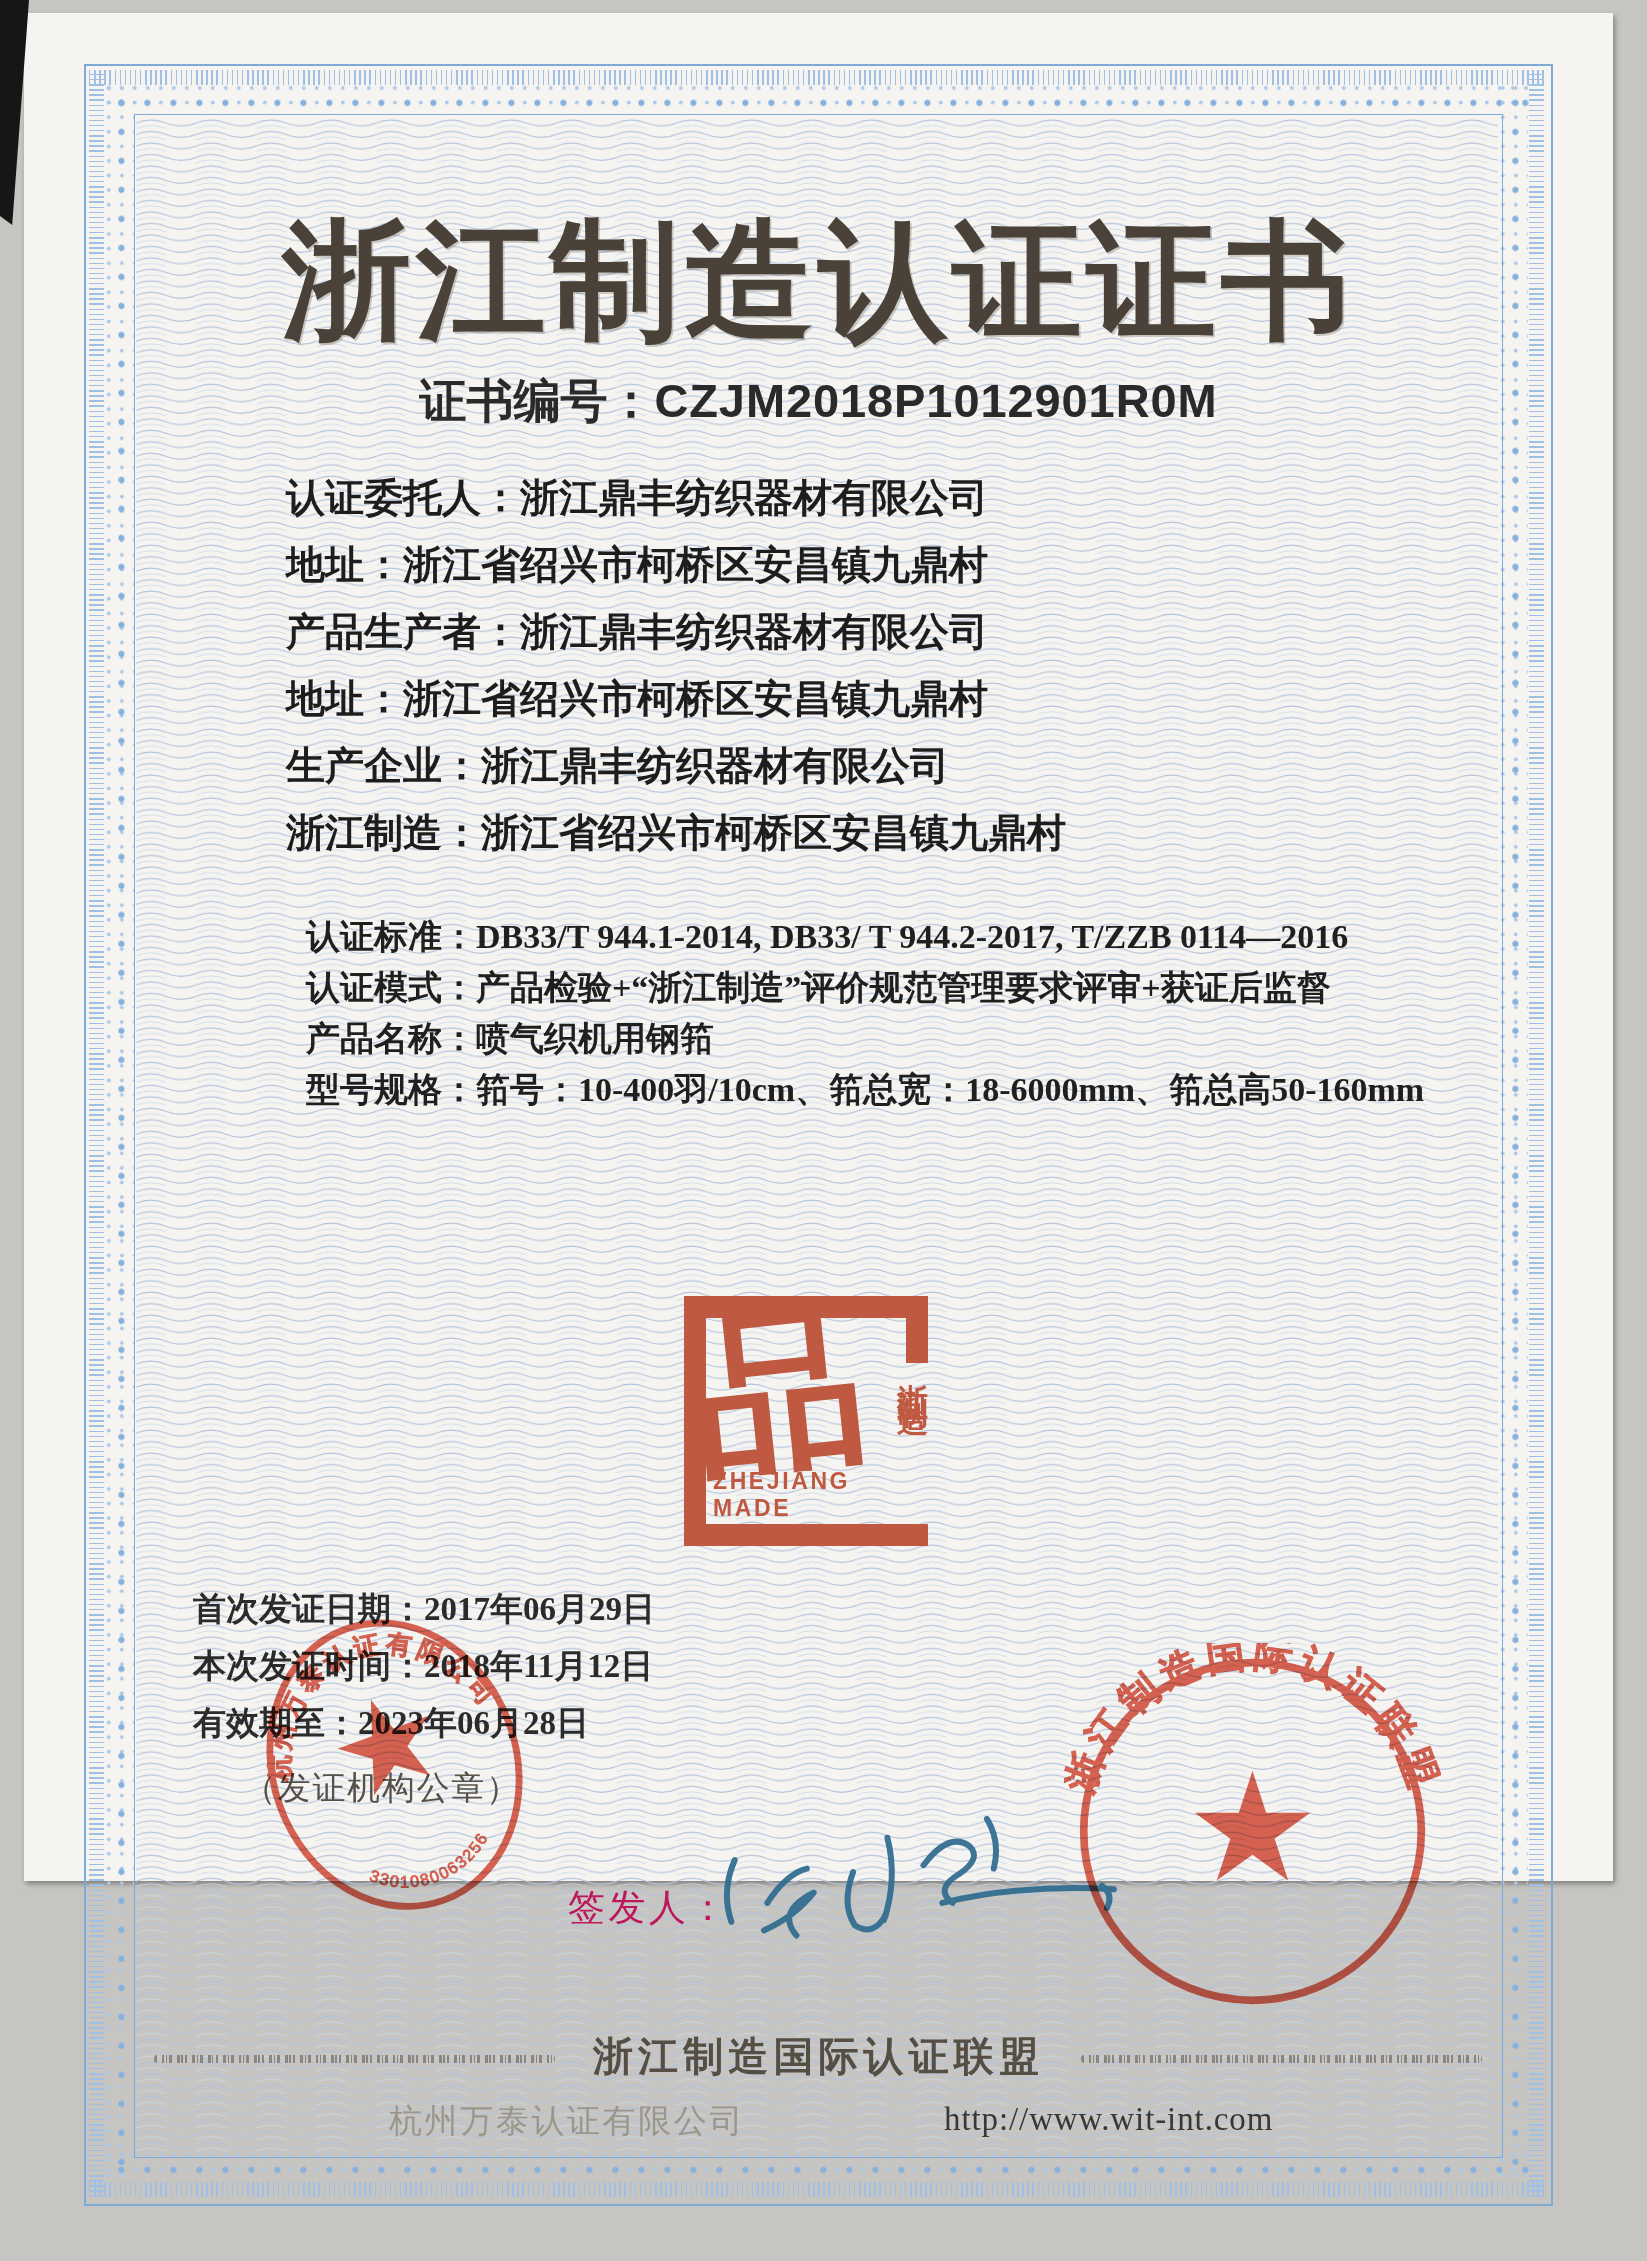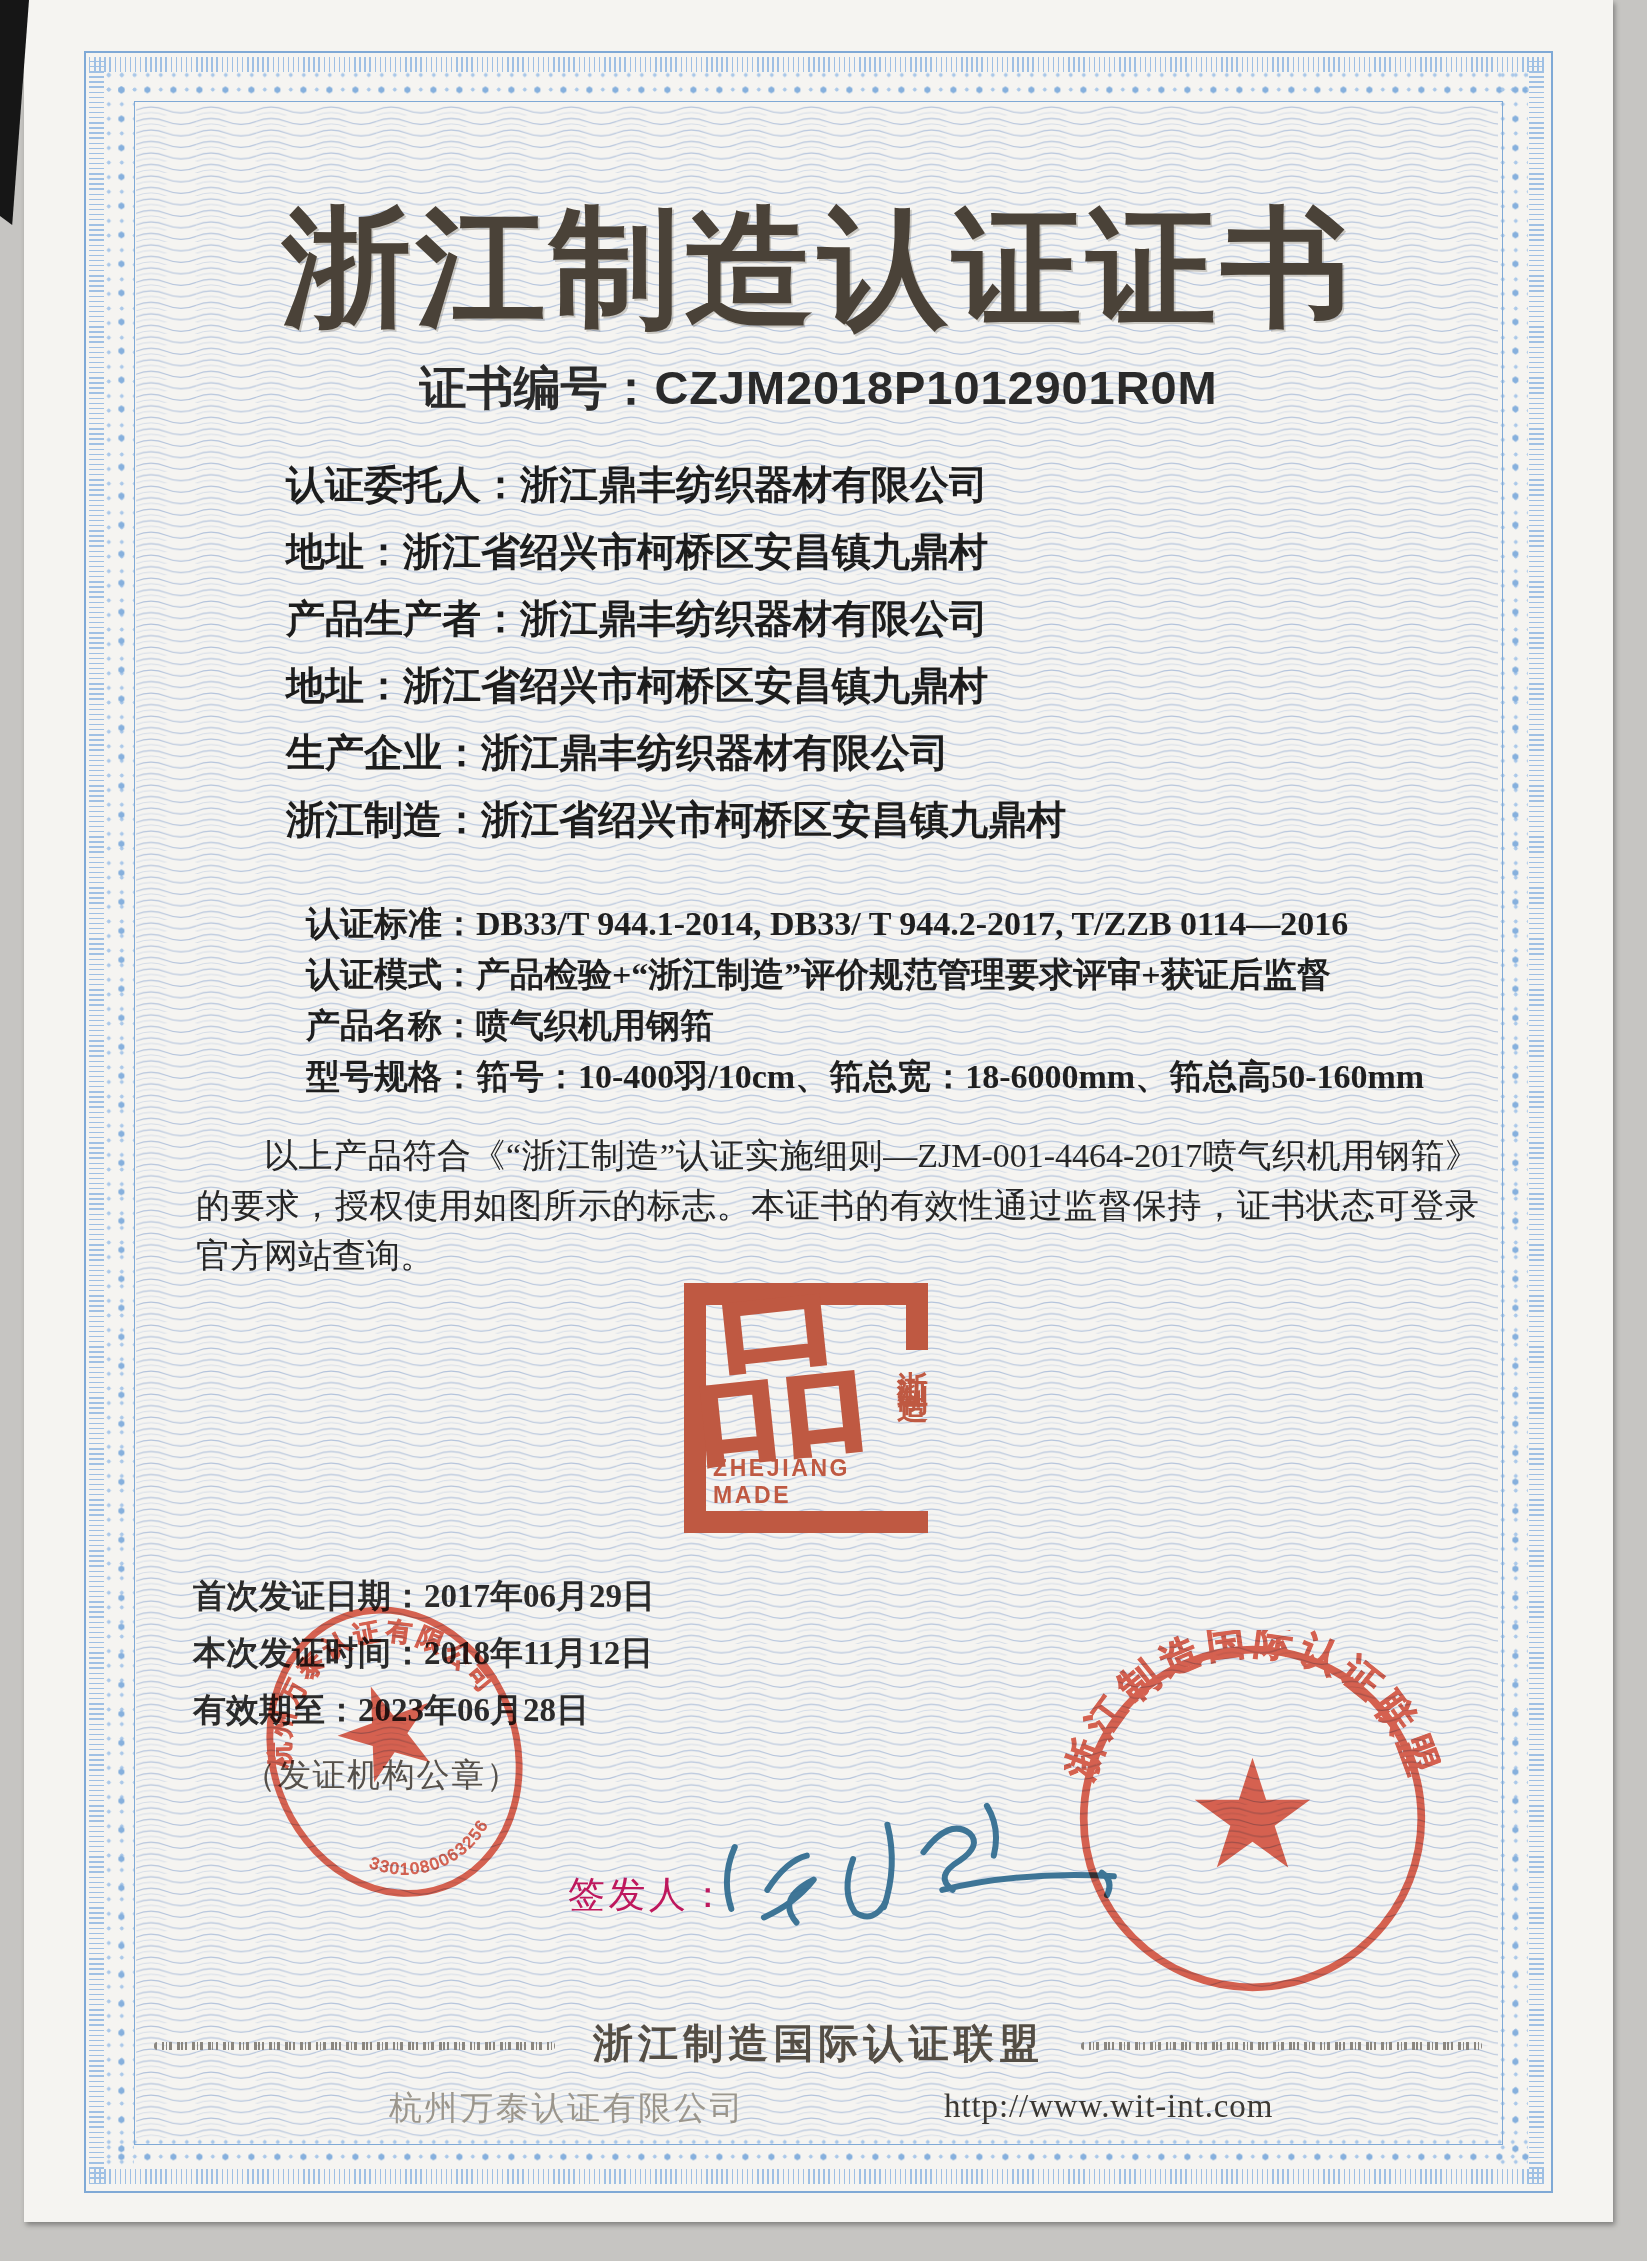--- a/index.html
+++ b/index.html
@@ -1,19 +1,19 @@
 <!DOCTYPE html>
 <html style="font-size:13.7px"><head>
 <meta charset="utf-8">
 <style>
   html,body{margin:0;padding:0;}
   body{width:1647px;height:2261px;position:relative;background:#c6c5c2;
        font-family:"Liberation Serif","DejaVu Serif",serif;overflow:hidden;}
   .abs{position:absolute;}
-  #paper{position:absolute;left:24px;top:0;width:1589px;height:2222px;
+  #paper{position:absolute;left:24px;top:13px;width:1589px;height:1868px;
          background:#f5f4f1;box-shadow:1.7px 2.6px 5.1px rgba(0,0,0,.35);}
   
   #scan-wedge{position:absolute;left:0;top:0;width:29px;height:225px;background:#161616;
               clip-path:polygon(0 0,100% 0,42% 100%,0 96%);}
   
   .line-rect{position:absolute;border:2.6px solid #7fa9d6;}
   #outer-line{left:60px;top:51px;width:1465px;height:2138px;}
   #inner-line{left:110px;top:101px;width:1367px;height:2042px;border-width:1.7px;}
   .hatch-h{position:absolute;background:repeating-linear-gradient(90deg,#9fc0e4 0 1.4px,rgba(0,0,0,0) 1.4px 5.1px);}
   .hatch-v{position:absolute;background:repeating-linear-gradient(0deg,#9fc0e4 0 1.4px,rgba(0,0,0,0) 1.4px 5.1px);}
@@ -124,21 +124,20 @@
     <div class="row"><span>浙江制造：</span><span>浙江省绍兴市柯桥区安昌镇九鼎村</span></div>
   </div>
 
   <div id="specs" class="abs">
     <div class="row"><span>认证标准：</span><span>DB33/T 944.1-2014, DB33/ T 944.2-2017, T/ZZB 0114—2016</span></div>
     <div class="row"><span>认证模式：</span><span>产品检验+“浙江制造”评价规范管理要求评审+获证后监督</span></div>
     <div class="row"><span>产品名称：</span><span>喷气织机用钢筘</span></div>
     <div class="row"><span>型号规格：</span><span>筘号：10-400羽/10cm、筘总宽：18-6000mm、筘总高50-160mm</span></div>
   </div>
 
-  <div id="paragraph" class="abs">以上产品符合《“浙江制造”认证实施细则—ZJM-001-4464-2017喷气织机用钢筘》的要求，授权使用如图所示的标志。本证书的有效性通过监督保持，证书状态可登录官方网站查询。</div>
 
   <div id="logo" class="abs">
     <div class="logo-bar bar-top"></div>
     <div class="logo-bar bar-left"></div>
     <div class="logo-bar bar-bottom"></div>
     <div class="logo-bar bar-stub"></div>
     <div id="logo-mark">品</div>
     <div id="logo-side">浙江制造</div>
     <div id="logo-caption">ZHEJIANG MADE</div>
   </div>

